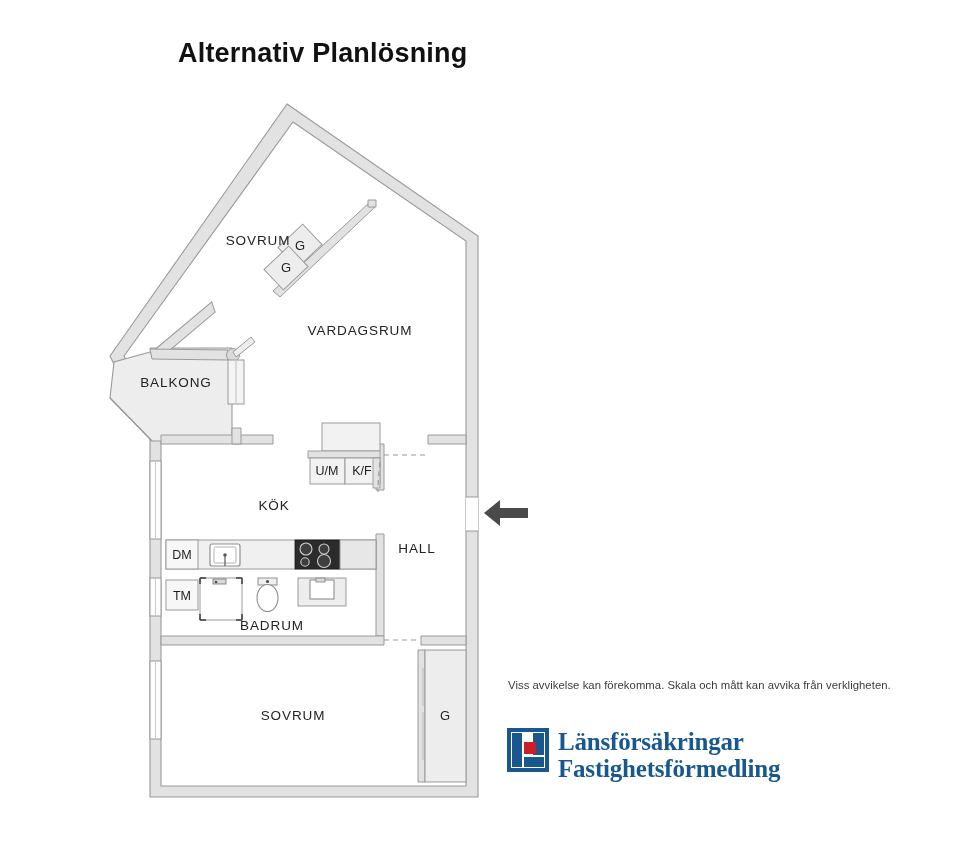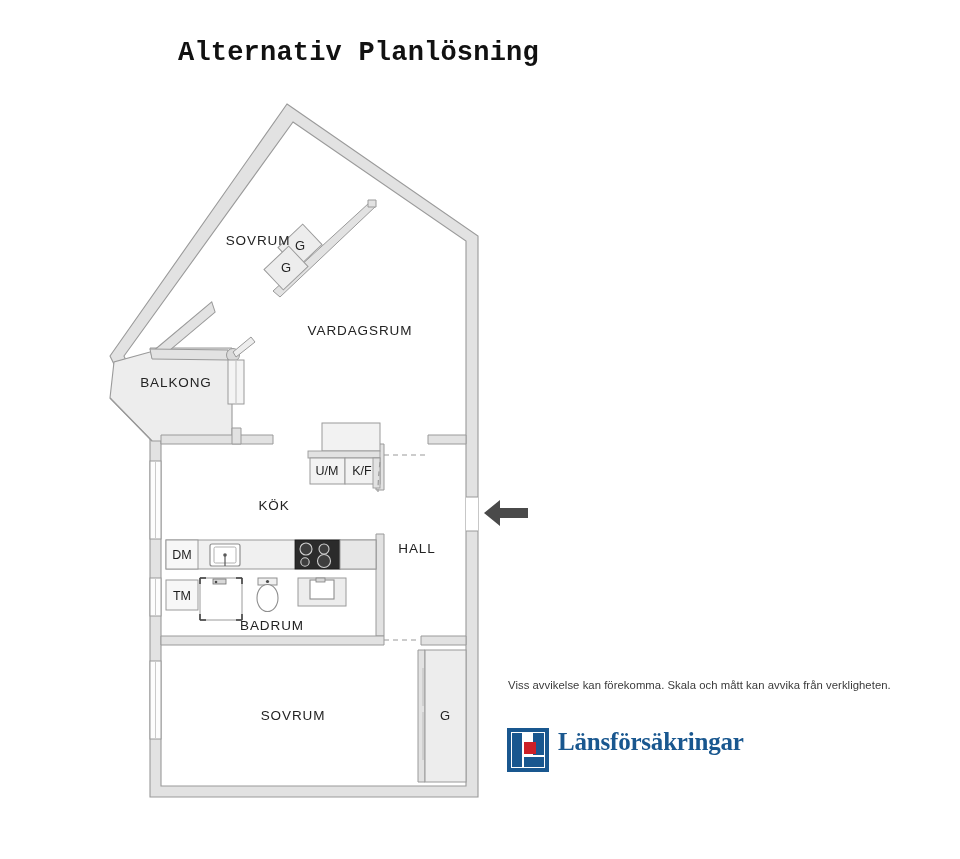--- a/index.html
+++ b/index.html
@@ -22,21 +22,21 @@
     left: 0; top: 0;
     width: 960px;
     height: 859px;
   }
 
   
   #title {
     position: absolute;
     left: 178px;
     top: 38px;
-    font-family: Liberation Mono, monospace;
+    font-family: Liberation Sans, sans-serif;
     font-weight: bold;
     font-size: 27px;
     color: #111111;
     letter-spacing: 0.2px;
     white-space: nowrap;
   }
 
   
   #plan {
     position: absolute;
@@ -307,16 +307,17 @@
       <rect x="5" y="5" width="10" height="34" fill="#19578f"></rect>
       <rect x="16" y="28" width="22" height="12" fill="#ffffff"></rect>
       <rect x="17" y="29" width="20" height="10" fill="#19578f"></rect>
       <rect x="16" y="4" width="22" height="24" fill="#ffffff"></rect>
       <rect x="26" y="5" width="11" height="22" fill="#19578f"></rect>
       <rect x="16" y="4" width="10" height="8" fill="#ffffff"></rect>
       <rect x="17" y="14" width="12" height="12" fill="#cc2027"></rect>
     </svg>
     <div id="logo-text">
       <span class="line line1">Länsförsäkringar</span>
+      <span class="line line2">Fastighetsförmedling</span>
     </div>
   </div>
 
 </div>
 
 </body></html>

